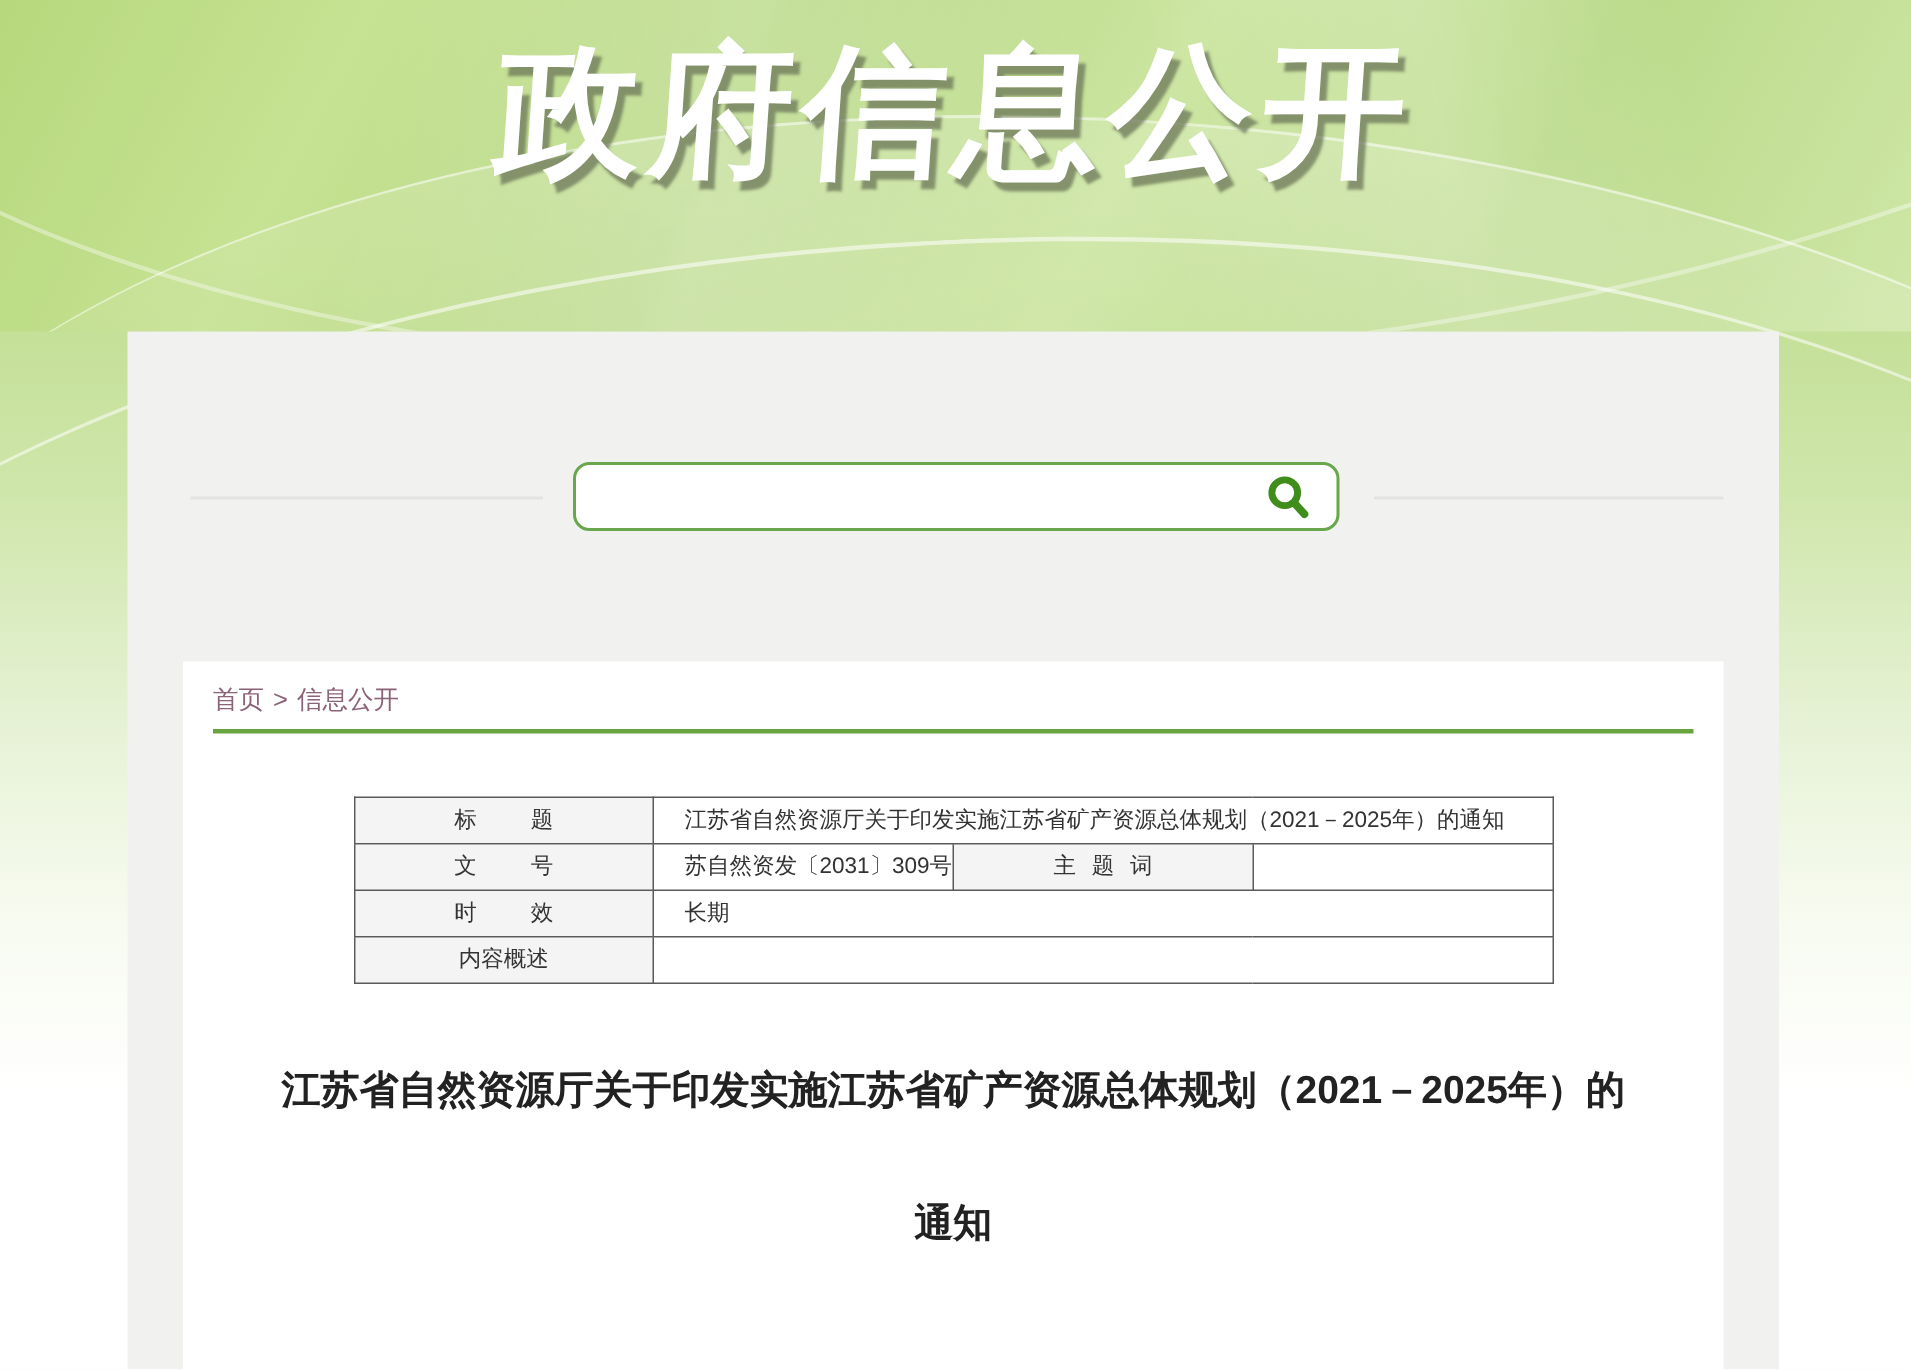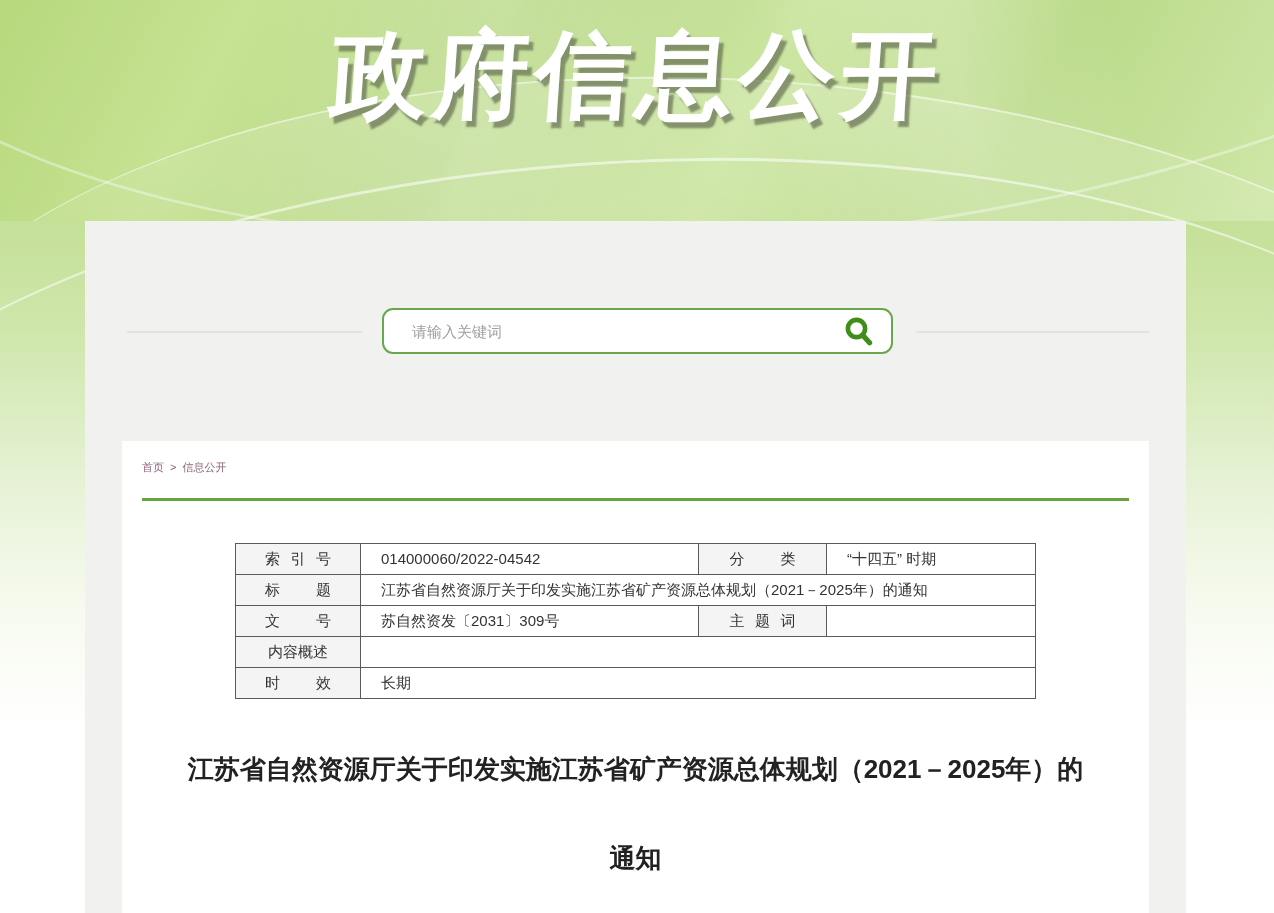--- a/index.html
+++ b/index.html
@@ -57,22 +57,22 @@
   .search-btn{
     position:absolute; right:14px; top:5px; width:36px; height:34px;
     background:transparent; border:none; cursor:pointer; padding:0;
     display:flex; align-items:center; justify-content:center;
   }
 
   
   .whitebox{ position:absolute; left:37px; top:220px; width:1027px; height:472px; background:#ffffff; }
 
   .breadcrumb{
-    margin:0 20px; padding:16px 0 21px 0; border-bottom:3px solid #67a43e;
-    font-size:11px; line-height:20px; color:#8c6279;
+    margin:0 20px; padding:16px 0 9px 0; border-bottom:3px solid #67a43e;
+    font-size:17px; line-height:20px; color:#8c6279;
   }
   .crumb{ color:#8c6279; text-decoration:none; }
   .crumb-sep{ color:#8c6279; margin:0 6px; }
 
   .doc-table{
     width:800px; margin:42px auto 0 auto; border-collapse:collapse; table-layout:fixed;
     font-size:15px; color:#333;
   }
   .doc-table th, .doc-table td{
     border:1px solid #5a5a5a; height:30px; line-height:30px; overflow:hidden; white-space:nowrap;
@@ -100,60 +100,53 @@
   </div>
 
   <div class="bg-wave"></div>
 
   <div class="panel">
 
     <span class="rule rule-left"></span>
     <span class="rule rule-right"></span>
 
     <div class="search-box">
-      <input type="text" class="search-input" placeholder="请输入关键词" style="">
       <button class="search-btn" aria-label="search">
         <svg class="search-icon" width="32" height="32" viewBox="0 0 32 32">
           <circle cx="13.5" cy="12.5" r="8.6" fill="none" stroke="#3f8d1a" stroke-width="4.6"></circle>
           <line x1="19.8" y1="19.2" x2="26.6" y2="26.8" stroke="#3f8d1a" stroke-width="5.2" stroke-linecap="round"></line>
         </svg>
       </button>
     </div>
 
     <div class="whitebox">
 
       <nav class="breadcrumb">
         <a href="#" class="crumb">首页</a><span class="crumb-sep">&gt;</span><a href="#" class="crumb">信息公开</a>
       </nav>
 
       <table class="doc-table">
         <tbody>
-            <tr>
-          <th class="col-l1"><span class="jlabel">索引号</span></th>
-          <td class="col-v1">014000060/2022-04542</td>
-          <th class="col-l2"><span class="jlabel">分类</span></th>
-          <td class="col-v2">“十四五” 时期</td>
-        </tr>
         <tr>
           <th><span class="jlabel">标题</span></th>
           <td colspan="3">江苏省自然资源厅关于印发实施江苏省矿产资源总体规划（2021－2025年）的通知</td>
         </tr>
         <tr>
           <th><span class="jlabel">文号</span></th>
           <td>苏自然资发〔2031〕309号</td>
           <th><span class="jlabel">主题词</span></th>
           <td></td>
         </tr>
         <tr>
+          <th><span class="jlabel">时效</span></th>
+          <td colspan="3">长期</td>
+        </tr>
+        <tr>
           <th><span>内容概述</span></th>
           <td colspan="3"></td>
-        </tr>
-        <tr>
-          <th><span class="jlabel">时效</span></th>
-          <td colspan="3">长期</td>
         </tr>
       </tbody>
         </table>
 
       <h2 class="doc-title">
         <span class="line">江苏省自然资源厅关于印发实施江苏省矿产资源总体规划（2021－2025年）的</span>
         <span class="line">通知</span>
       </h2>
 
     </div>

